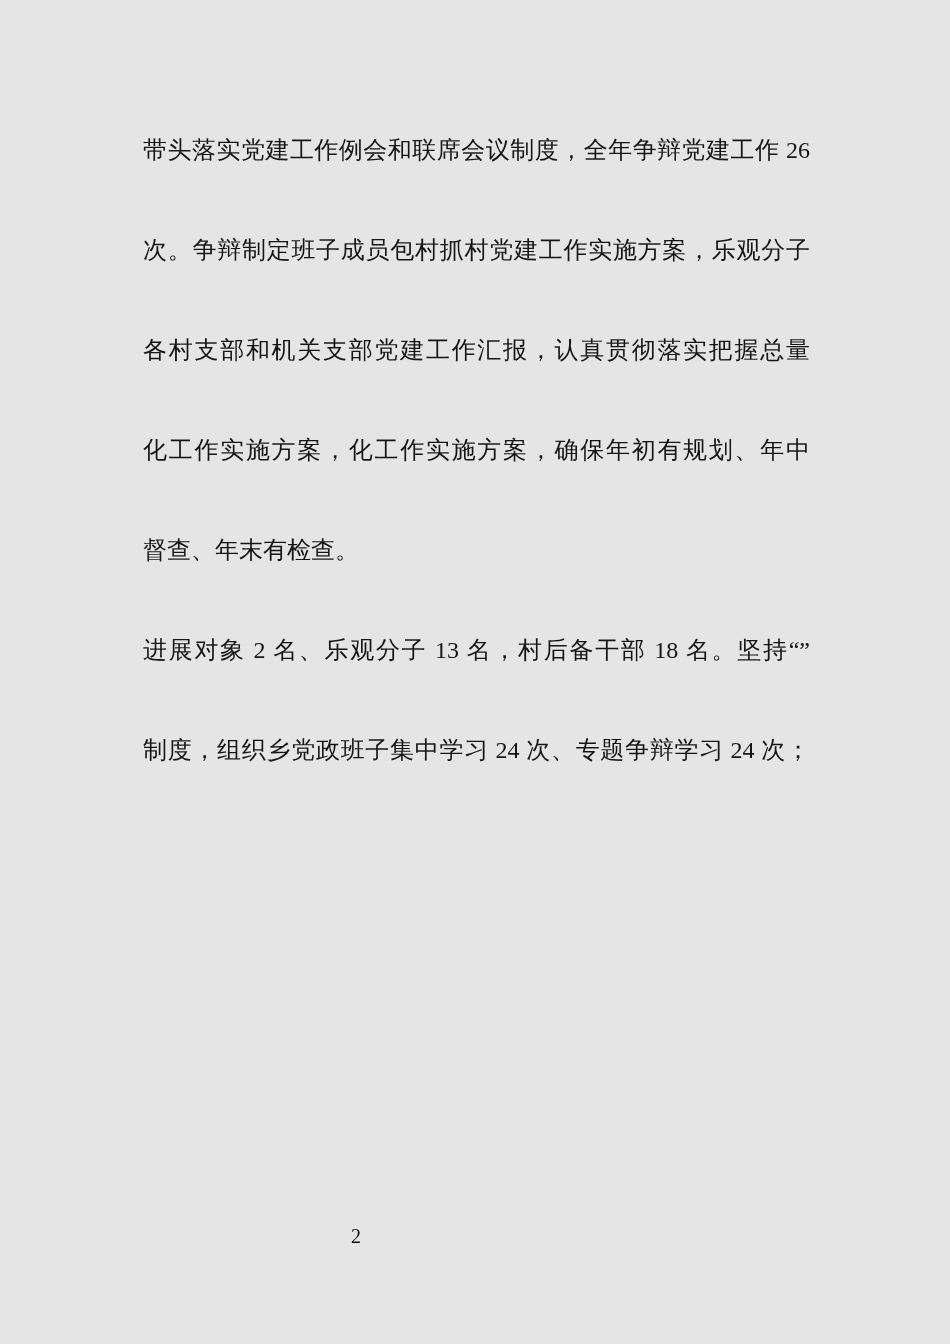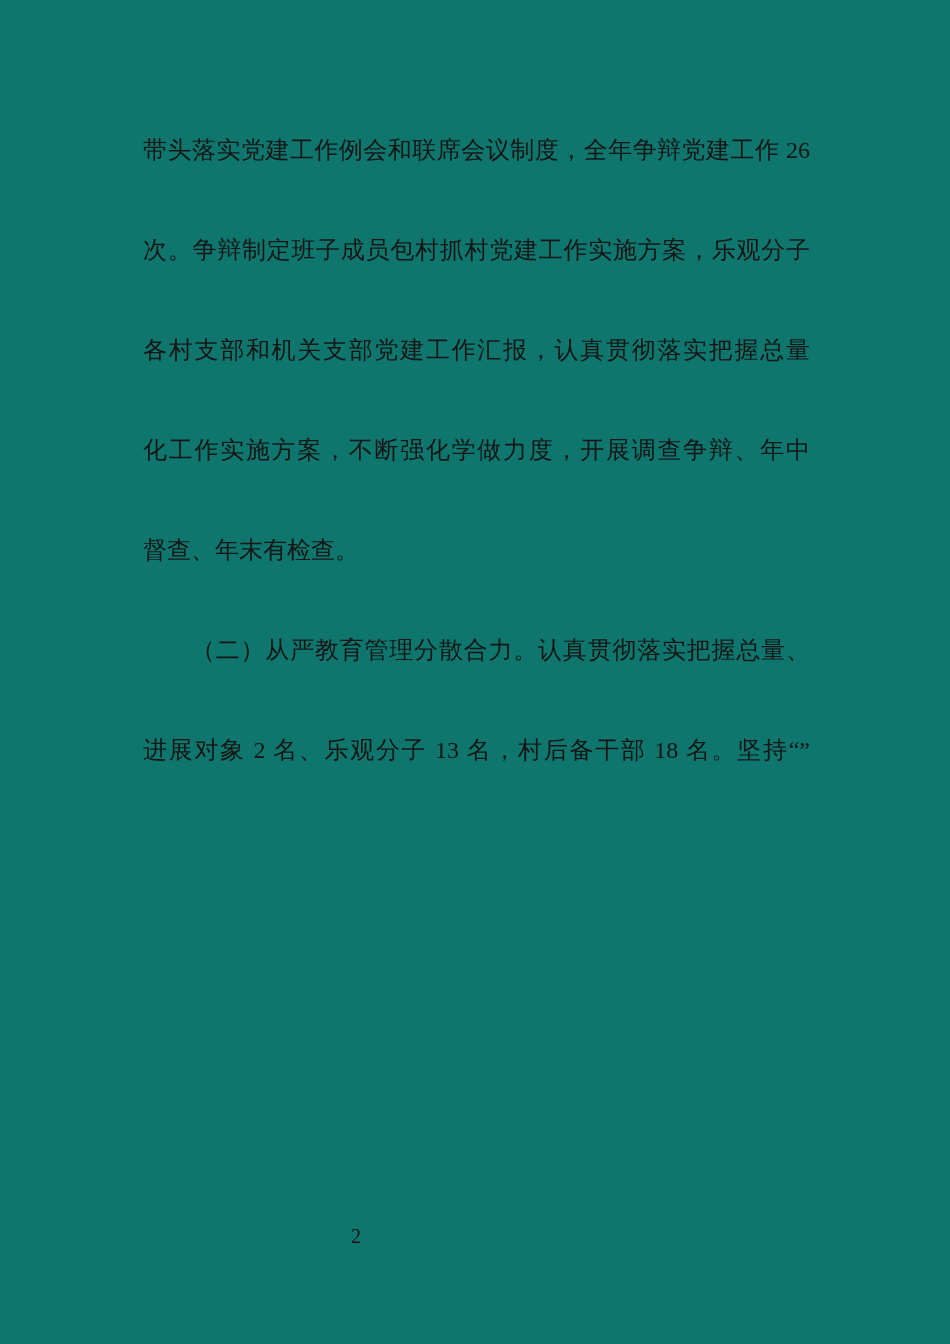--- a/index.html
+++ b/index.html
@@ -4,21 +4,21 @@
 <style>
   html, body {
     margin: 0;
     padding: 0;
     background: #ffffff;
   }
   .page {
     position: relative;
     width: 950px;
     height: 1344px;
-    background: #0f766e;
+    background: #e5e5e5;
     overflow: hidden;
     color: #151515;
     font-family: "Liberation Serif", "DejaVu Serif", serif;
   }
   .text-block {
     position: absolute;
     left: 143px;
     top: 100px;
     width: 667px;
   }
@@ -52,19 +52,19 @@
   }
 </style>
 </head>
 <body>
 
 <div class="page">
   <div class="text-block">
     <div class="line">带头落实党建工作例会和联席会议制度，全年争辩党建工作 26</div>
     <div class="line">次。争辩制定班子成员包村抓村党建工作实施方案，乐观分子</div>
     <div class="line">各村支部和机关支部党建工作汇报，认真贯彻落实把握总量</div>
-    <div class="line">化工作实施方案，不断强化学做力度，开展调查争辩、年中</div>
+    <div class="line">化工作实施方案，化工作实施方案，确保年初有规划、年中</div>
     <div class="line last-of-para">督查、年末有检查。</div>
-    <div class="line para-indent">（二）从严教育管理分散合力。认真贯彻落实把握总量、</div>
     <div class="line">进展对象 2 名、乐观分子 13 名，村后备干部 18 名。坚持“”</div>
+    <div class="line">制度，组织乡党政班子集中学习 24 次、专题争辩学习 24 次；</div>
   </div>
   <div class="page-number">2</div>
 </div>
 
 </body></html>

